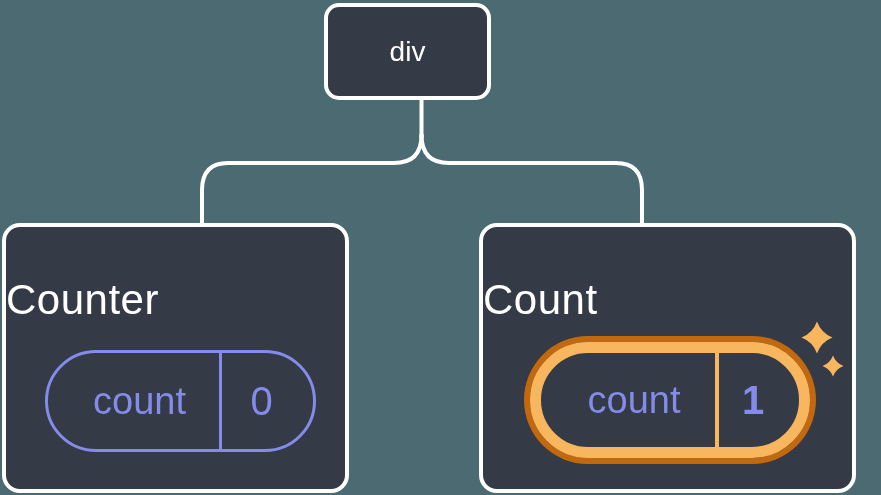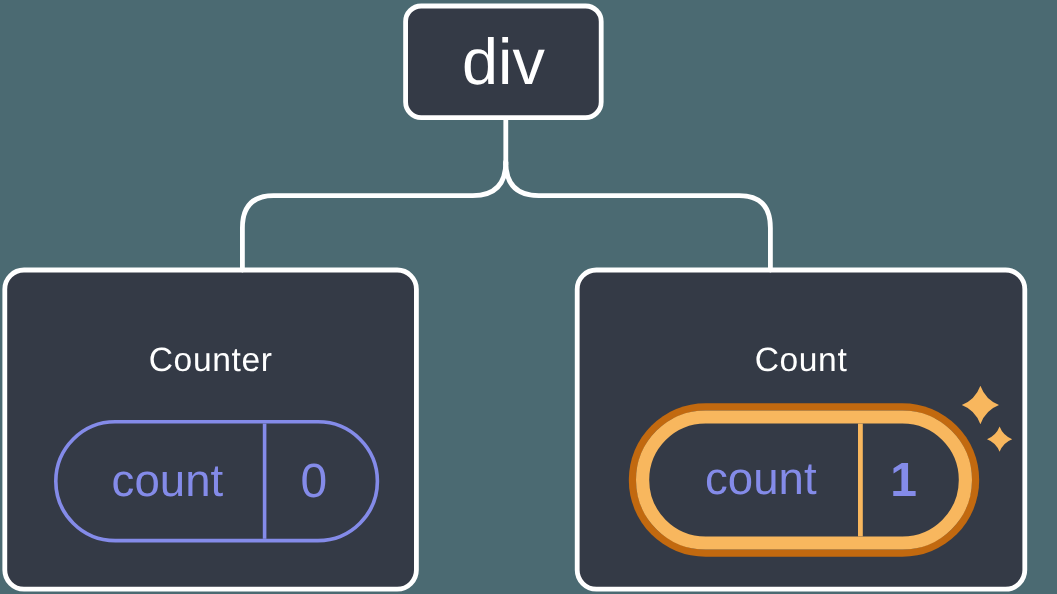--- a/index.html
+++ b/index.html
@@ -30,37 +30,36 @@
     z-index:3;
   }
   .node{
     position:absolute;
     box-sizing:border-box;
     background:var(--node-fill);
     border:4px solid var(--node-border);
     z-index:2;
   }
   .node-root{
-    left:336px;top:3px;width:167px;height:97px;
+    left:324px;top:3px;width:167px;height:97px;
     border-radius:15px;
     display:flex;align-items:center;justify-content:center;
     color:var(--title-text);
-    font-size:54px;
+    font-size:28px;
   }
   .node-child{
     top:223px;width:377px;height:270px;
     border-radius:18px;
   }
   .node-counter{left:2px;width:347px;}
   .node-count{left:479px;}
   .node-title{
     position:absolute;left:0;right:0;top:51px;
-    text-align:center;
     color:var(--title-text);
-    font-size:28px;line-height:44px;
+    font-size:42px;line-height:44px;
     letter-spacing:0.5px;
   }
   .pill{
     position:absolute;
     box-sizing:border-box;
     display:flex;
     align-items:stretch;
     border-radius:999px;
     font-size:38px;
     color:var(--purple);

